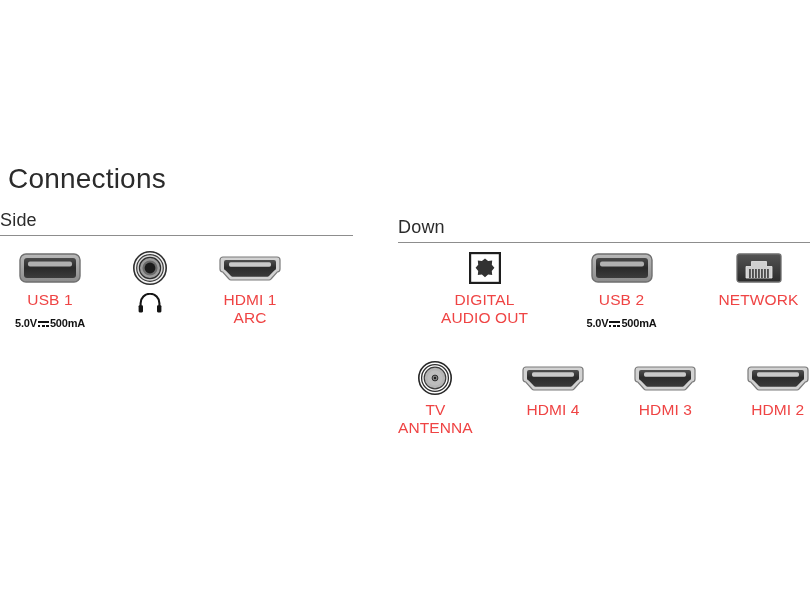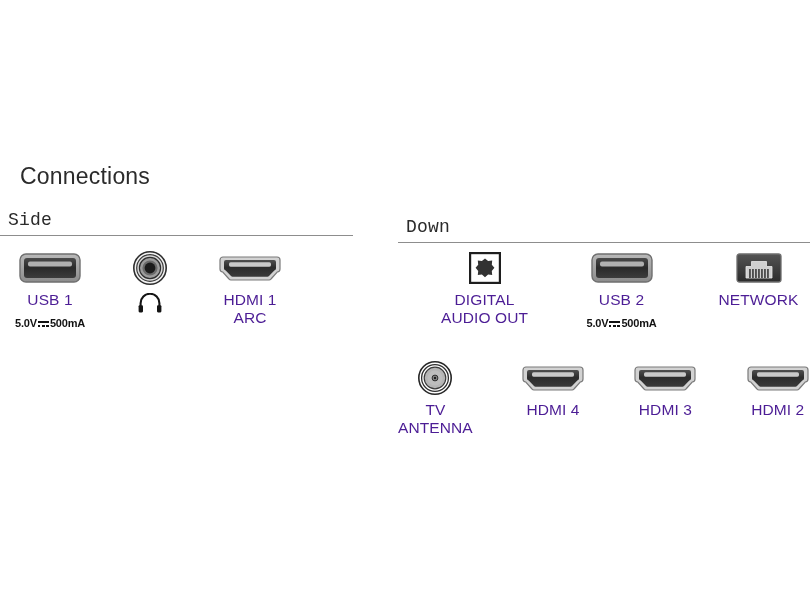--- a/index.html
+++ b/index.html
@@ -12,44 +12,43 @@
     height: 590px;
     position: relative;
     font-family: "Liberation Sans", sans-serif;
     color: #1a1a1a;
     overflow: hidden;
   }
 
   
   .page-title {
     position: absolute;
-    left: 20px;
+    left: 8px;
     top: 163px;
-    font-size: 23px;
+    font-size: 28px;
     font-weight: 400;
     letter-spacing: 0.2px;
     color: #2b2b2b;
     white-space: nowrap;
   }
 
   
   .section {
     position: absolute;
   }
   .section-side { left: 0px;   top: 209px; width: 353px; }
   .section-down { left: 398px; top: 216px; width: 412px; }
 
   .section-header {
     font-size: 18px;
     font-weight: 400;
     color: #2b2b2b;
     letter-spacing: 0.2px;
     line-height: 22px;
-    padding-left: 8px;
-    font-family: Liberation Mono, monospace;
+    padding-left: 0;
   }
   .section-rule {
     height: 1px;
     background: #8d8d8d;
     margin-top: 4px;
     width: 100%;
   }
 
   
   .ports-row {
@@ -75,21 +74,21 @@
     height: 32px;
     display: flex;
     align-items: center;
     justify-content: center;
   }
   .port-label {
     margin-top: 7px;
     font-size: 15.5px;
     font-weight: 400;
     line-height: 18px;
-    color: #4c1d95;
+    color: #ef4444;
     white-space: pre-line;
     letter-spacing: 0.1px;
   }
   .port-sub {
     margin-top: 8px;
     font-size: 11px;
     font-weight: bold;
     color: #111111;
     letter-spacing: -0.2px;
     white-space: nowrap;

